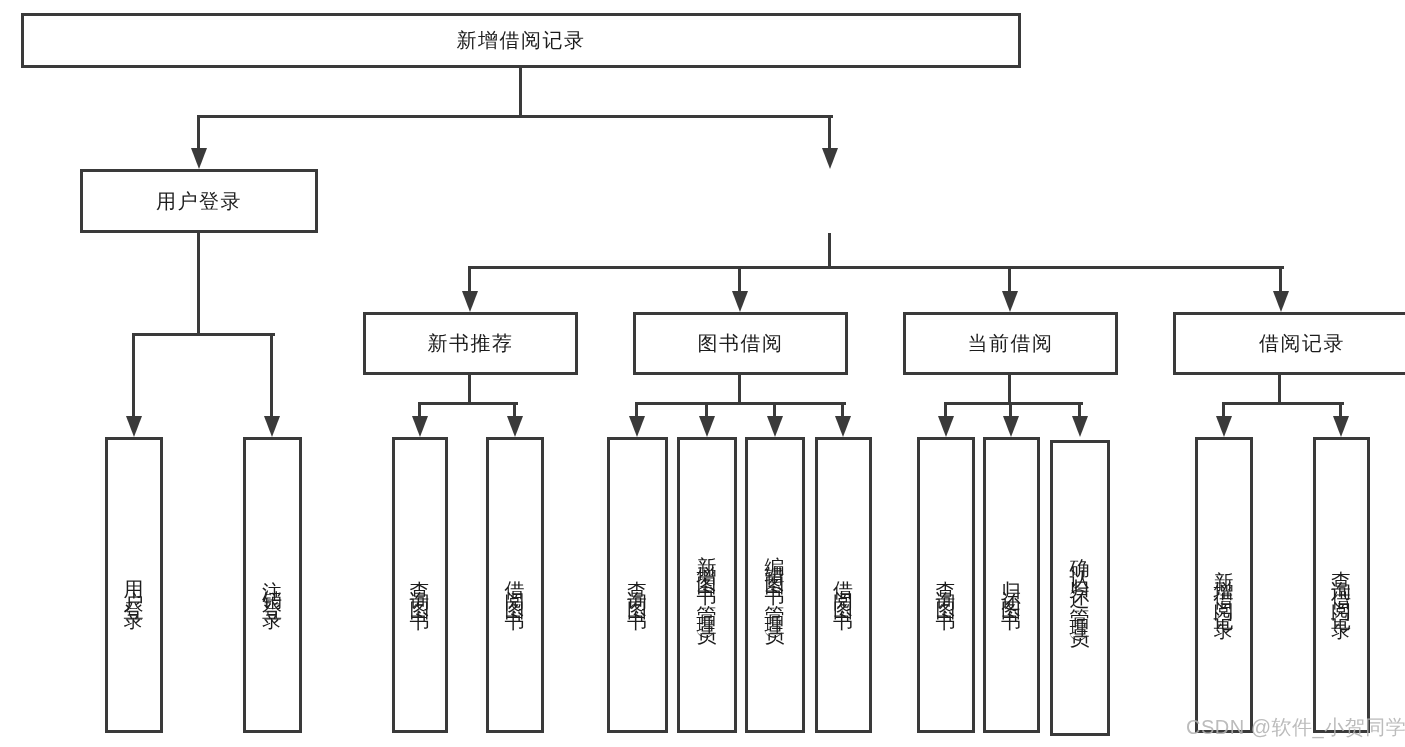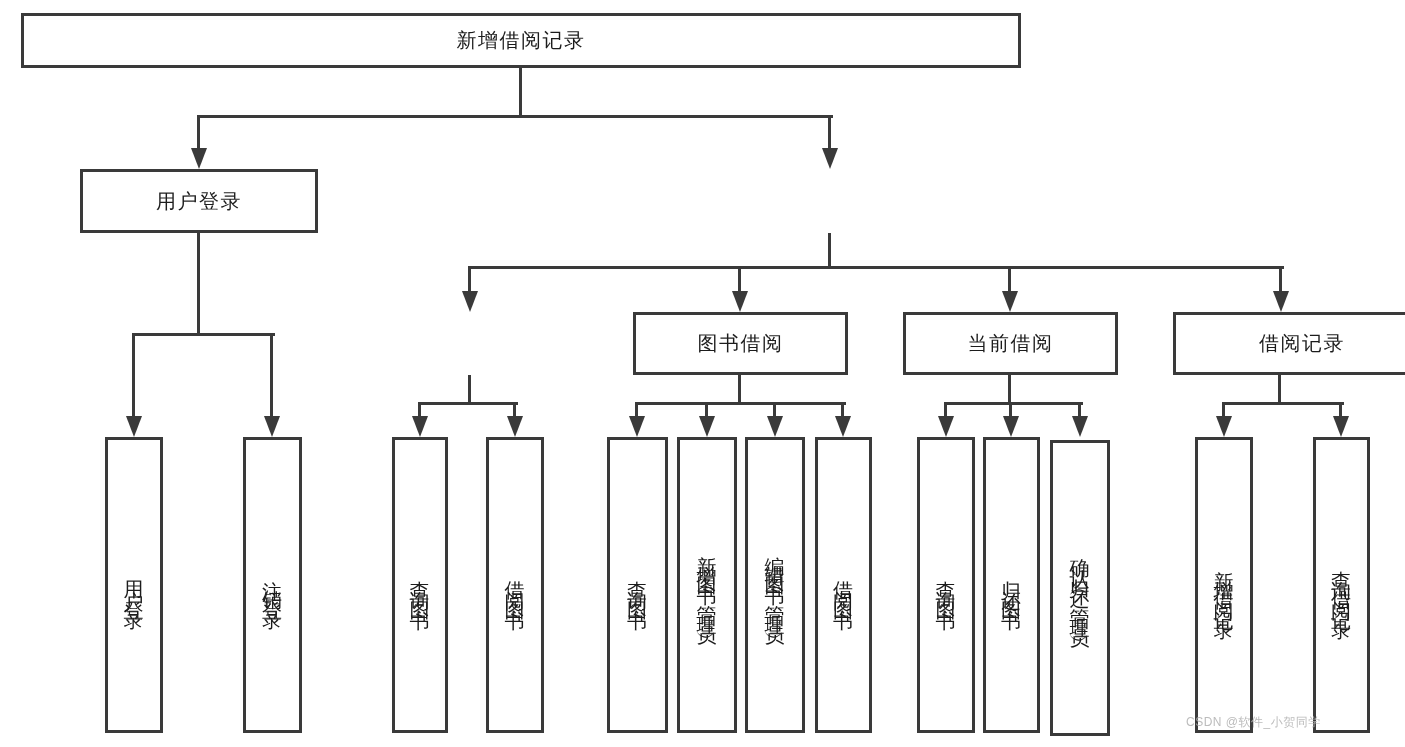--- a/index.html
+++ b/index.html
@@ -43,21 +43,21 @@
   .ah{
     position:absolute;width:0;height:0;z-index:1;
     border-left:8px solid transparent;
     border-right:8px solid transparent;
     border-top:21px solid var(--line);
   }
   .watermark{
     position:absolute;
     left:1186px;
     top:714px;
-    font-size:12px;
+    font-size:20px;
     color:#b3b3b3;
     opacity:0.88;
     white-space:nowrap;
     z-index:5;
     letter-spacing:0.5px;
   }
 </style>
 </head>
 <body>
 
@@ -89,20 +89,23 @@
   <div class="hl" style="left:468px;top:266px;width:816px"></div>
   <div class="vl" style="left:468px;top:266px;height:26px"></div>
   <div class="ah" style="left:462px;top:291px"></div>
   <div class="vl" style="left:738px;top:266px;height:26px"></div>
   <div class="ah" style="left:732px;top:291px"></div>
   <div class="vl" style="left:1008px;top:266px;height:26px"></div>
   <div class="ah" style="left:1002px;top:291px"></div>
   <div class="vl" style="left:1279px;top:266px;height:26px"></div>
   <div class="ah" style="left:1273px;top:291px"></div>
 
+  <div class="box h" style="left:363px;top:312px;width:215px;height:63px">
+    <span>新书推荐</span>
+  </div>
   <div class="box h" style="left:633px;top:312px;width:215px;height:63px">
     <span>图书借阅</span>
   </div>
   <div class="box h" style="left:903px;top:312px;width:215px;height:63px">
     <span>当前借阅</span>
   </div>
   <div class="box h" style="left:1173px;top:312px;width:258px;height:63px">
     <span>借阅记录</span>
   </div>
 

